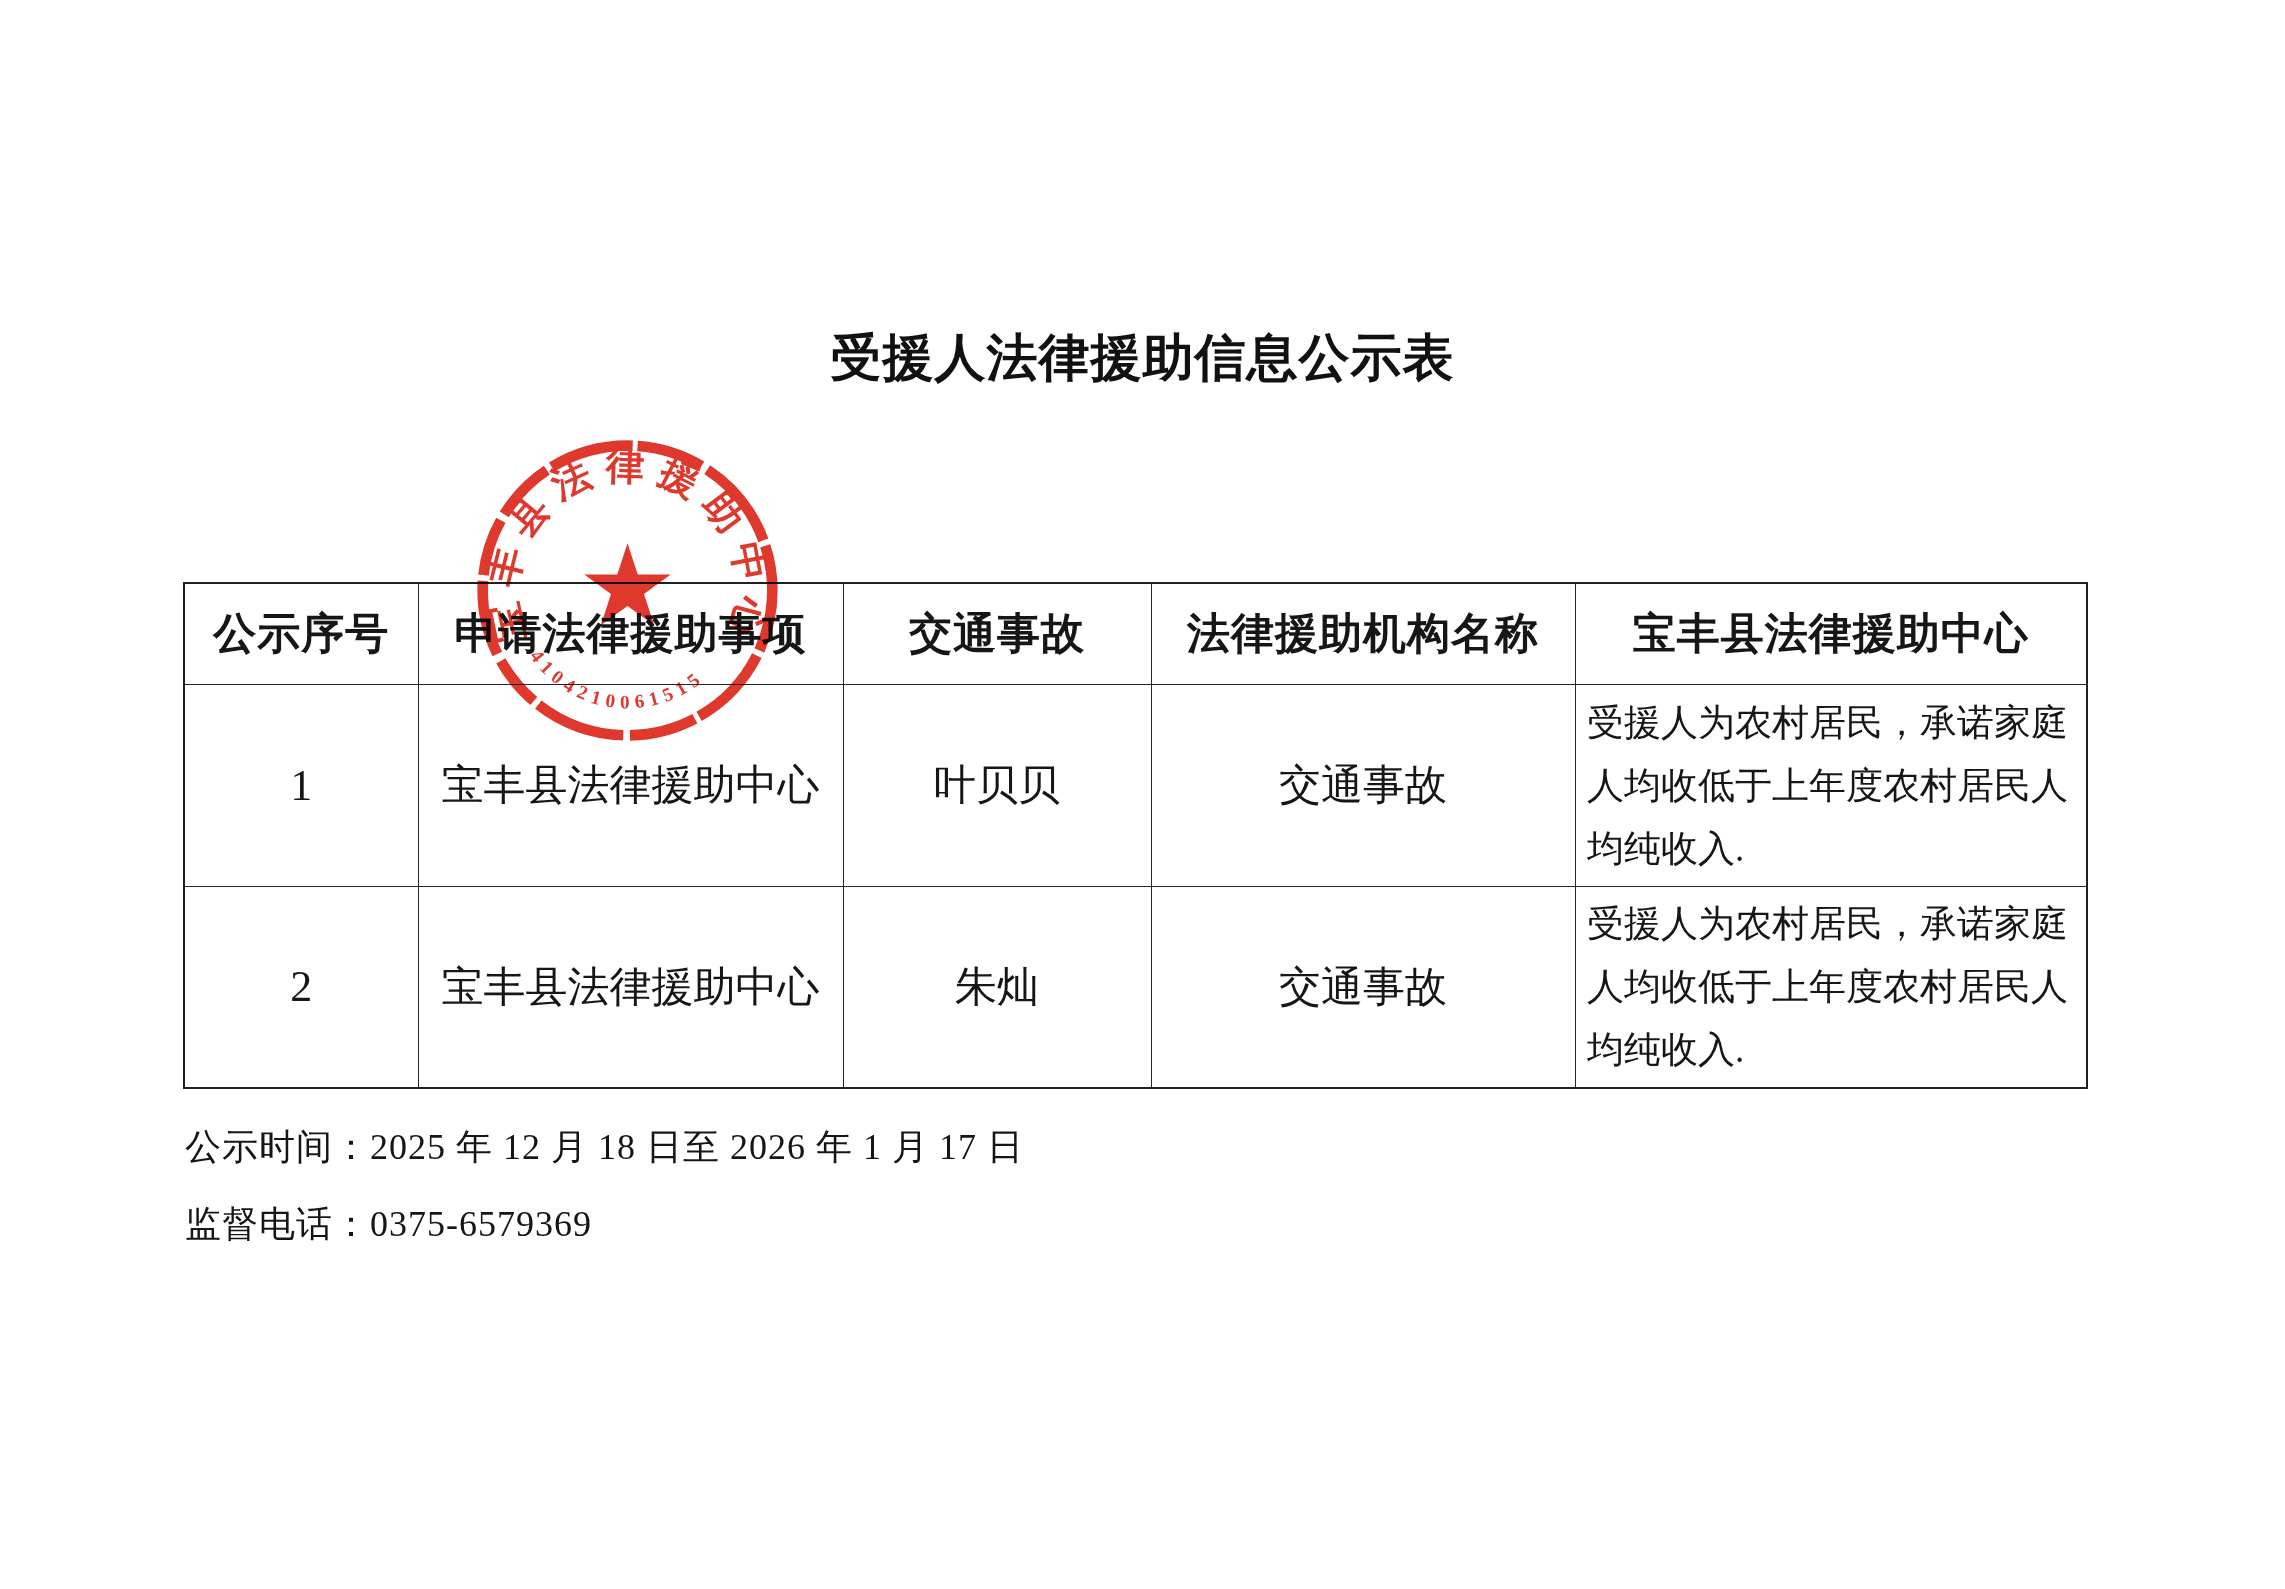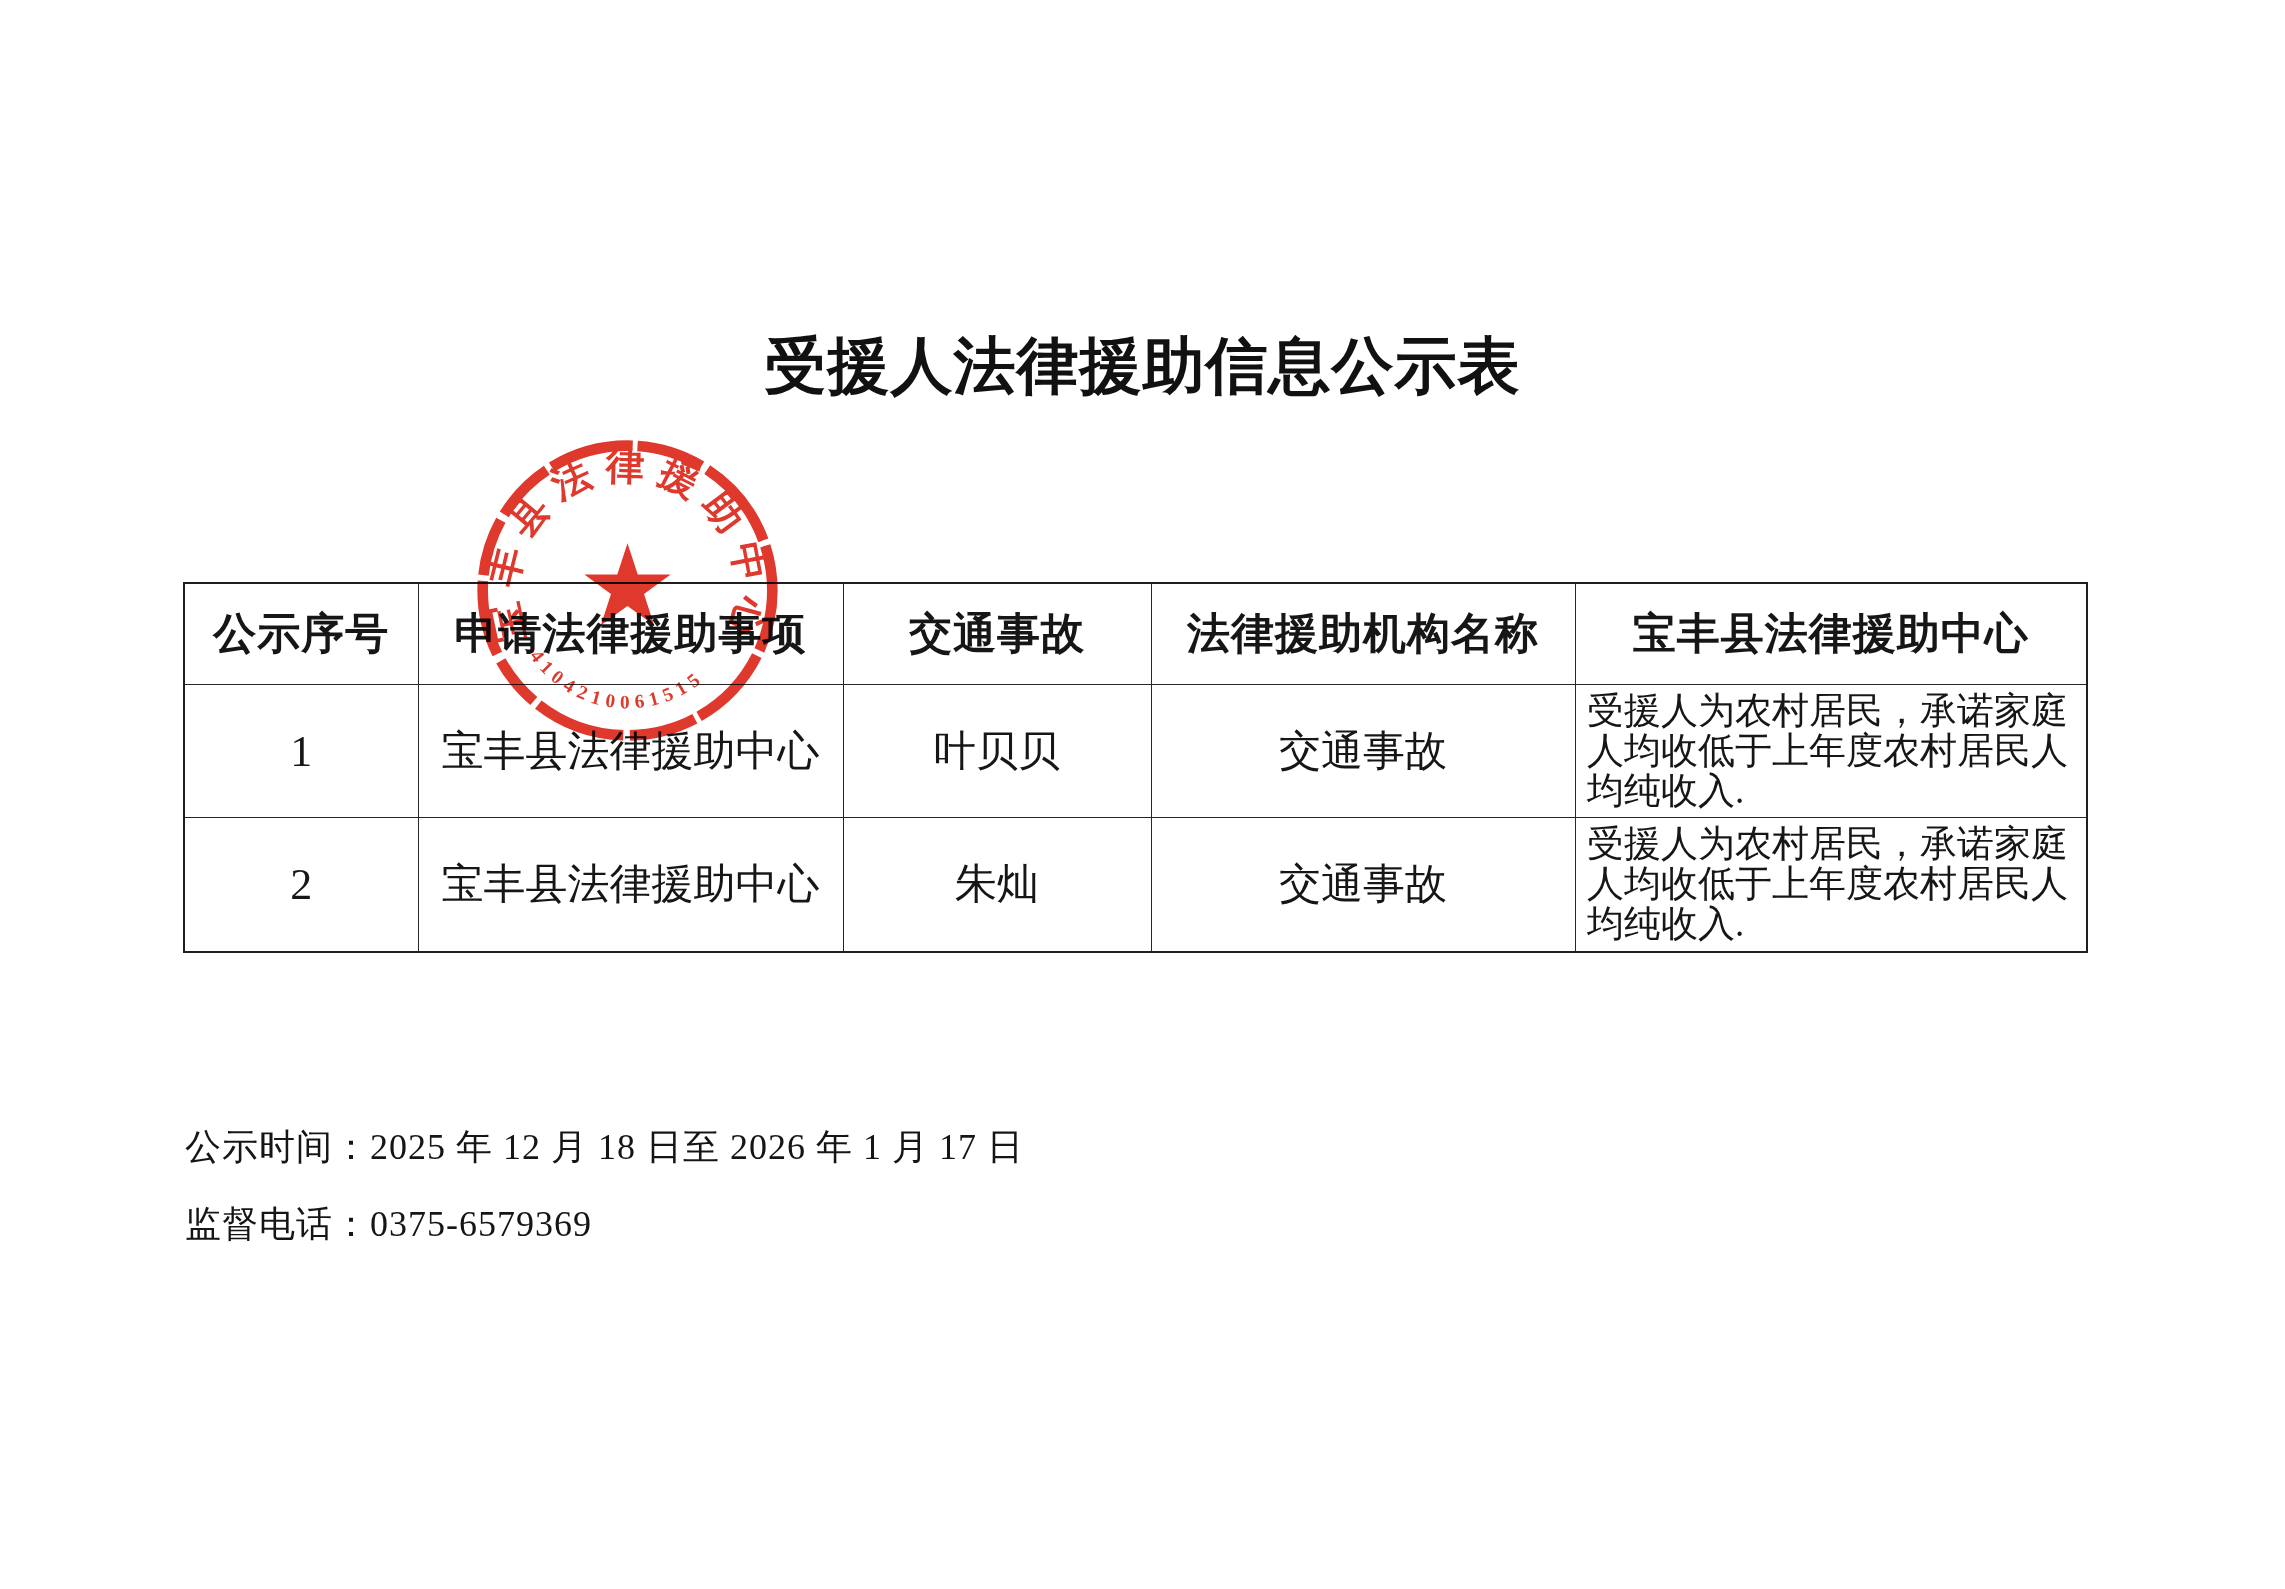--- a/index.html
+++ b/index.html
@@ -9,21 +9,21 @@
     background:#ffffff;
     overflow:hidden;
     font-family:"Liberation Serif","DejaVu Serif",serif;
     color:#161616;
   }
   .doc-title{
     position:absolute;
     left:0; top:324px;
     width:100%;
     text-align:center;
-    font-size:62px;
+    font-size:51px;
     font-weight:700;
     letter-spacing:1px;
     color:#111111;
     margin:0;
   }
   
   .seal{
     position:absolute;
     left:473px; top:436px;
     width:309px; height:309px;
@@ -56,21 +56,21 @@
     height:84px;
     font-size:43px;
     font-weight:700;
     letter-spacing:1px;
   }
   .pub-table tbody tr{height:133px;}
   .pub-table td{font-size:42px;}
   .pub-table td.seq{font-size:44px;}
   .pub-table td.criteria{
     font-size:37px;
-    line-height:40px;
+    line-height:63px;
     text-align:left;
     padding:5.8px 7.7px 5.8px 11.6px;
   }
   
   .footer-line{
     position:absolute;
     left:185px;
     font-size:36px;
     letter-spacing:1px;
     white-space:nowrap;

